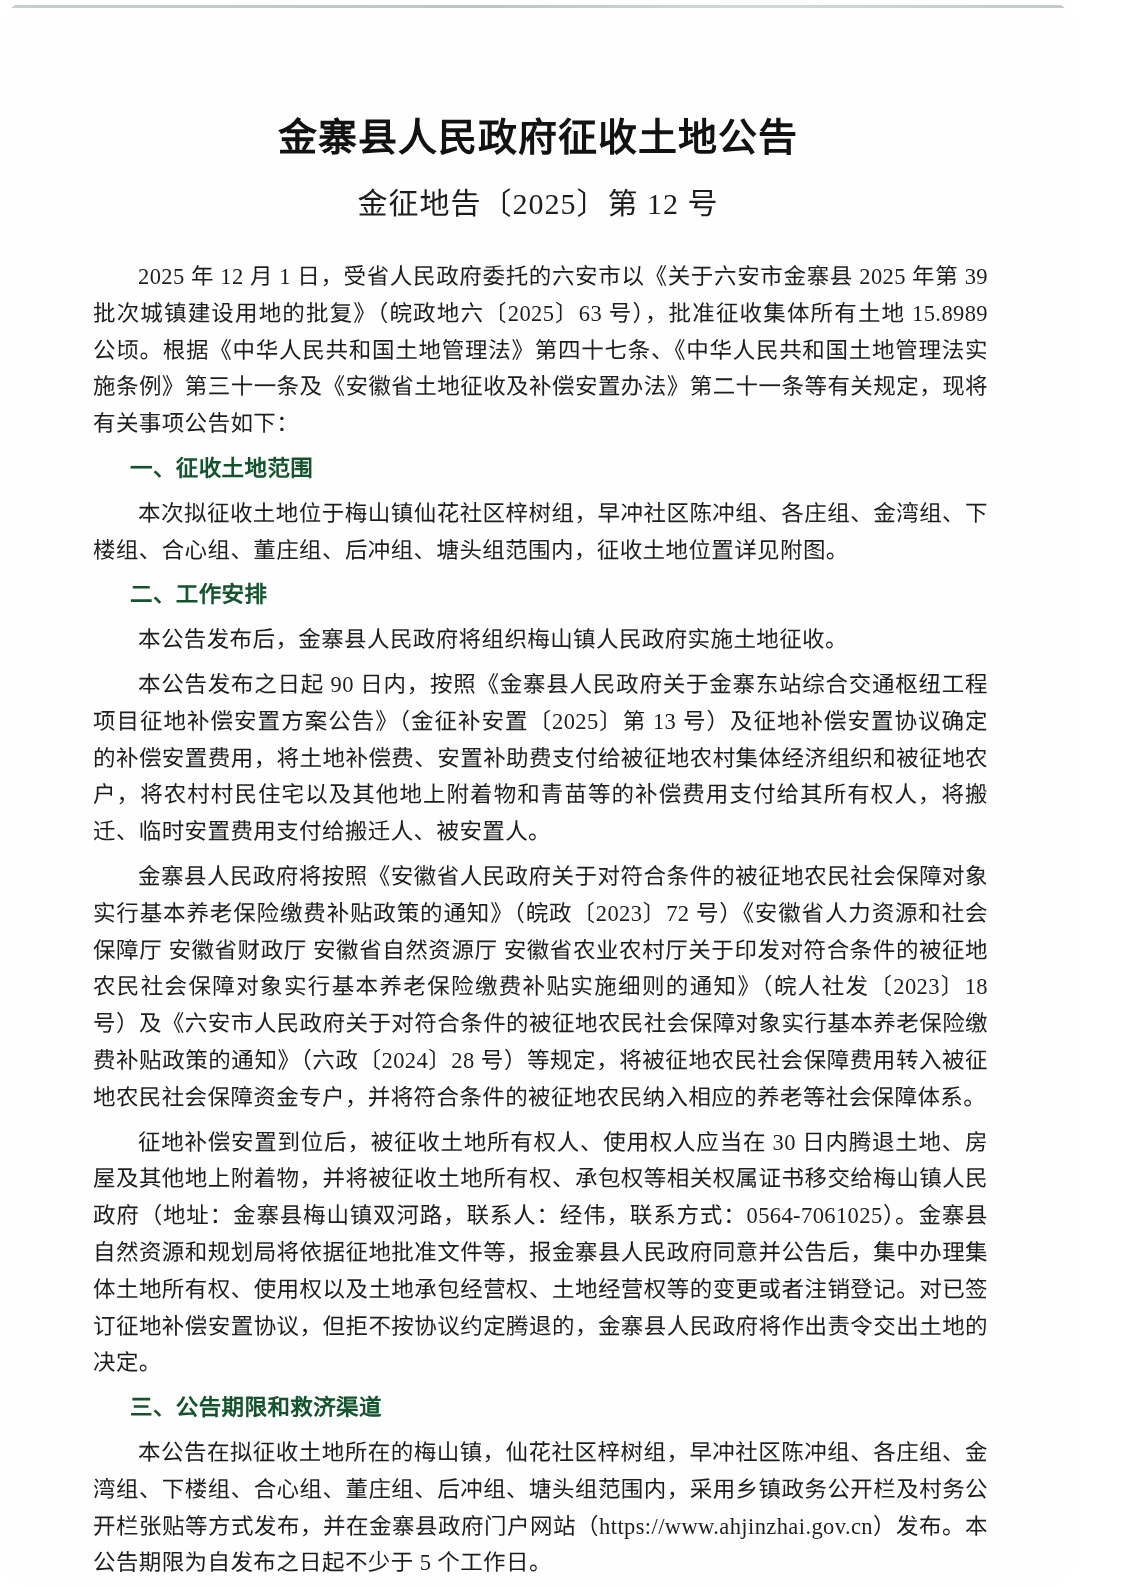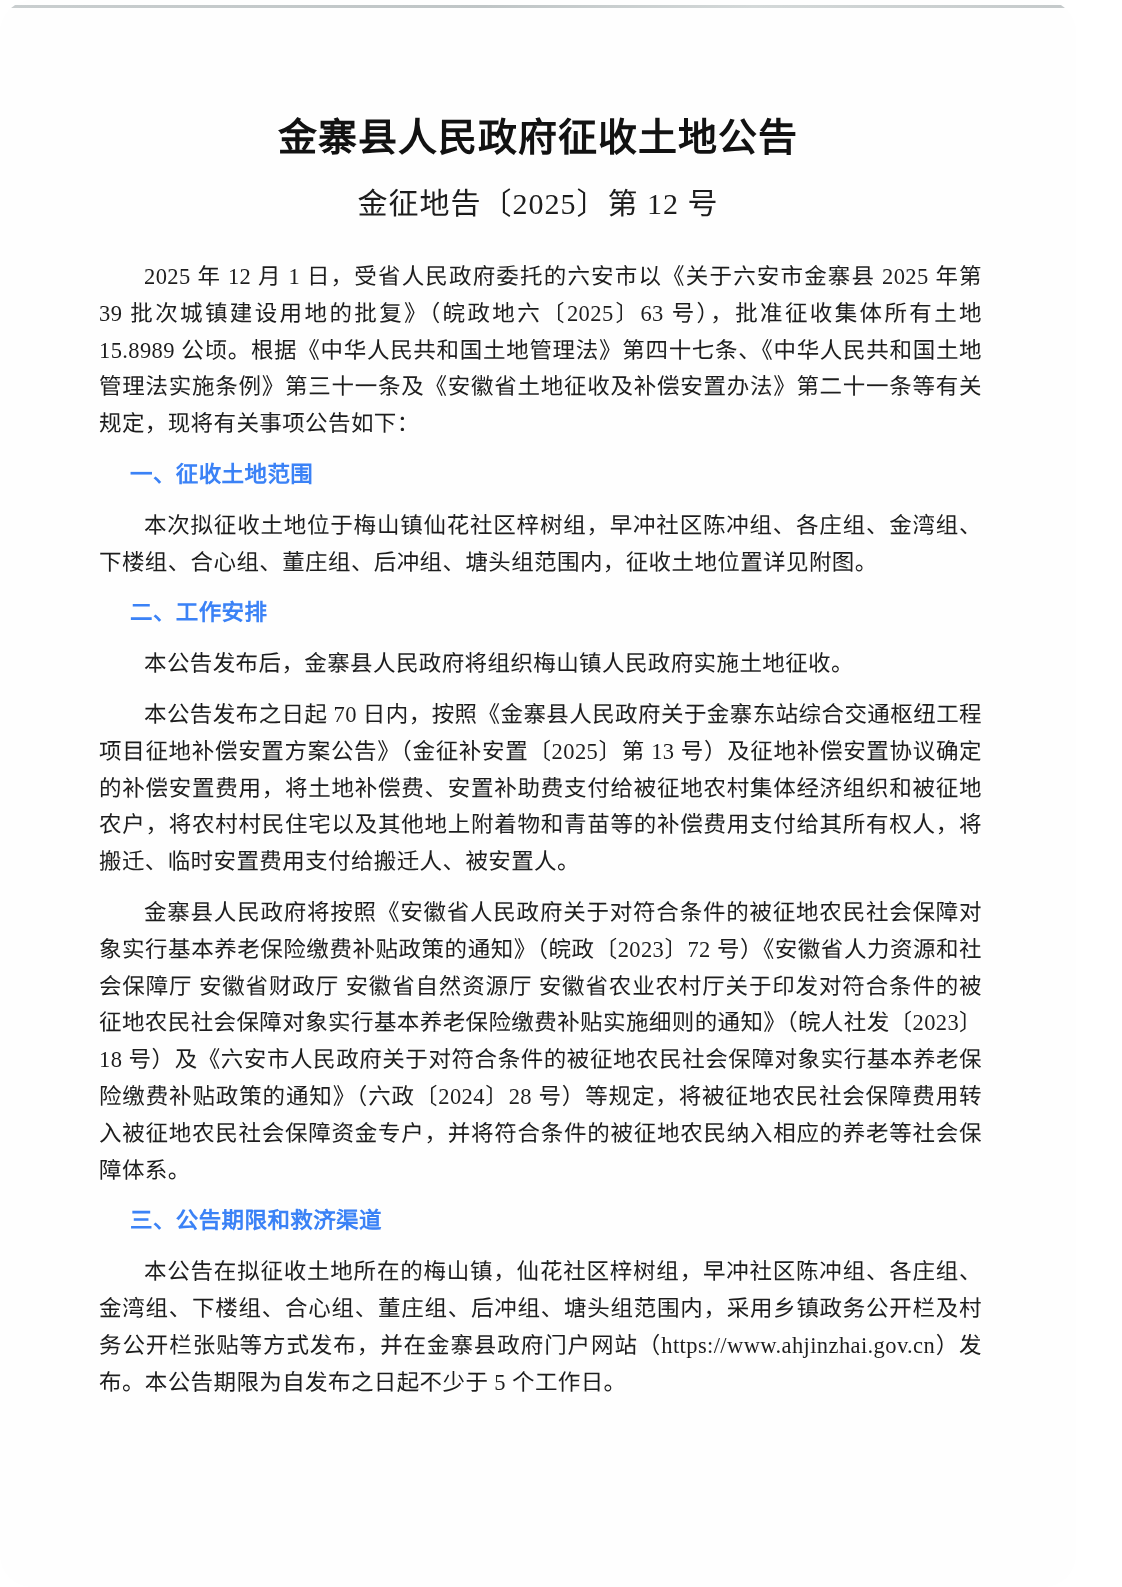--- a/index.html
+++ b/index.html
@@ -42,29 +42,29 @@
     color: #1d1d1d;
   }
   .doc-body {
     margin: 36px 80px 0 85px;
     font-size: 22.5px;
     line-height: 36.8px;
     text-align: justify;
     letter-spacing: 0.4px;
   }
   .doc-body p {
-    margin: 14px;
+    margin: 8px;
     padding: 0;
     text-indent: 2em;
   }
   .section-heading {
     margin: 0;
     text-indent: 2em;
     font-weight: bold;
-    color: #3b82f6;
+    color: #14532d;
     font-family: "Liberation Sans", "DejaVu Sans", sans-serif;
     font-size: 22.5px;
     line-height: 36.8px;
   }
 </style>
 </head>
 <body>
 
 <div class="page">
   <div class="scan-line"></div>
@@ -75,20 +75,21 @@
 
   <div class="doc-body">
 
     <p>2025 年 12 月 1 日，受省人民政府委托的六安市以《关于六安市金寨县 2025 年第 39 批次城镇建设用地的批复》（皖政地六〔2025〕63 号），批准征收集体所有土地 15.8989 公顷。根据《中华人民共和国土地管理法》第四十七条、《中华人民共和国土地管理法实施条例》第三十一条及《安徽省土地征收及补偿安置办法》第二十一条等有关规定，现将有关事项公告如下：</p>
 
     <div class="section-heading">一、征收土地范围</div>
     <p>本次拟征收土地位于梅山镇仙花社区梓树组，早冲社区陈冲组、各庄组、金湾组、下楼组、合心组、董庄组、后冲组、塘头组范围内，征收土地位置详见附图。</p>
 
     <div class="section-heading">二、工作安排</div>
     <p>本公告发布后，金寨县人民政府将组织梅山镇人民政府实施土地征收。</p>
-    <p>本公告发布之日起 70 日内，按照《金寨县人民政府关于金寨东站综合交通枢纽工程项目征地补偿安置方案公告》（金征补安置〔2025〕第 13 号）及征地补偿安置协议确定的补偿安置费用，将土地补偿费、安置补助费支付给被征地农村集体经济组织和被征地农户，将农村村民住宅以及其他地上附着物和青苗等的补偿费用支付给其所有权人，将搬迁、临时安置费用支付给搬迁人、被安置人。</p>
+    <p>本公告发布之日起 90 日内，按照《金寨县人民政府关于金寨东站综合交通枢纽工程项目征地补偿安置方案公告》（金征补安置〔2025〕第 13 号）及征地补偿安置协议确定的补偿安置费用，将土地补偿费、安置补助费支付给被征地农村集体经济组织和被征地农户，将农村村民住宅以及其他地上附着物和青苗等的补偿费用支付给其所有权人，将搬迁、临时安置费用支付给搬迁人、被安置人。</p>
     <p>金寨县人民政府将按照《安徽省人民政府关于对符合条件的被征地农民社会保障对象实行基本养老保险缴费补贴政策的通知》（皖政〔2023〕72 号）《安徽省人力资源和社会保障厅 安徽省财政厅 安徽省自然资源厅 安徽省农业农村厅关于印发对符合条件的被征地农民社会保障对象实行基本养老保险缴费补贴实施细则的通知》（皖人社发〔2023〕18 号）及《六安市人民政府关于对符合条件的被征地农民社会保障对象实行基本养老保险缴费补贴政策的通知》（六政〔2024〕28 号）等规定，将被征地农民社会保障费用转入被征地农民社会保障资金专户，并将符合条件的被征地农民纳入相应的养老等社会保障体系。</p>
+    <p>征地补偿安置到位后，被征收土地所有权人、使用权人应当在 30 日内腾退土地、房屋及其他地上附着物，并将被征收土地所有权、承包权等相关权属证书移交给梅山镇人民政府（地址：金寨县梅山镇双河路，联系人：经伟，联系方式：0564-7061025）。金寨县自然资源和规划局将依据征地批准文件等，报金寨县人民政府同意并公告后，集中办理集体土地所有权、使用权以及土地承包经营权、土地经营权等的变更或者注销登记。对已签订征地补偿安置协议，但拒不按协议约定腾退的，金寨县人民政府将作出责令交出土地的决定。</p>
 
     <div class="section-heading">三、公告期限和救济渠道</div>
     <p>本公告在拟征收土地所在的梅山镇，仙花社区梓树组，早冲社区陈冲组、各庄组、金湾组、下楼组、合心组、董庄组、后冲组、塘头组范围内，采用乡镇政务公开栏及村务公开栏张贴等方式发布，并在金寨县政府门户网站（https://www.ahjinzhai.gov.cn）发布。本公告期限为自发布之日起不少于 5 个工作日。</p>
 
   </div>
 </div>
 
 </body></html>

